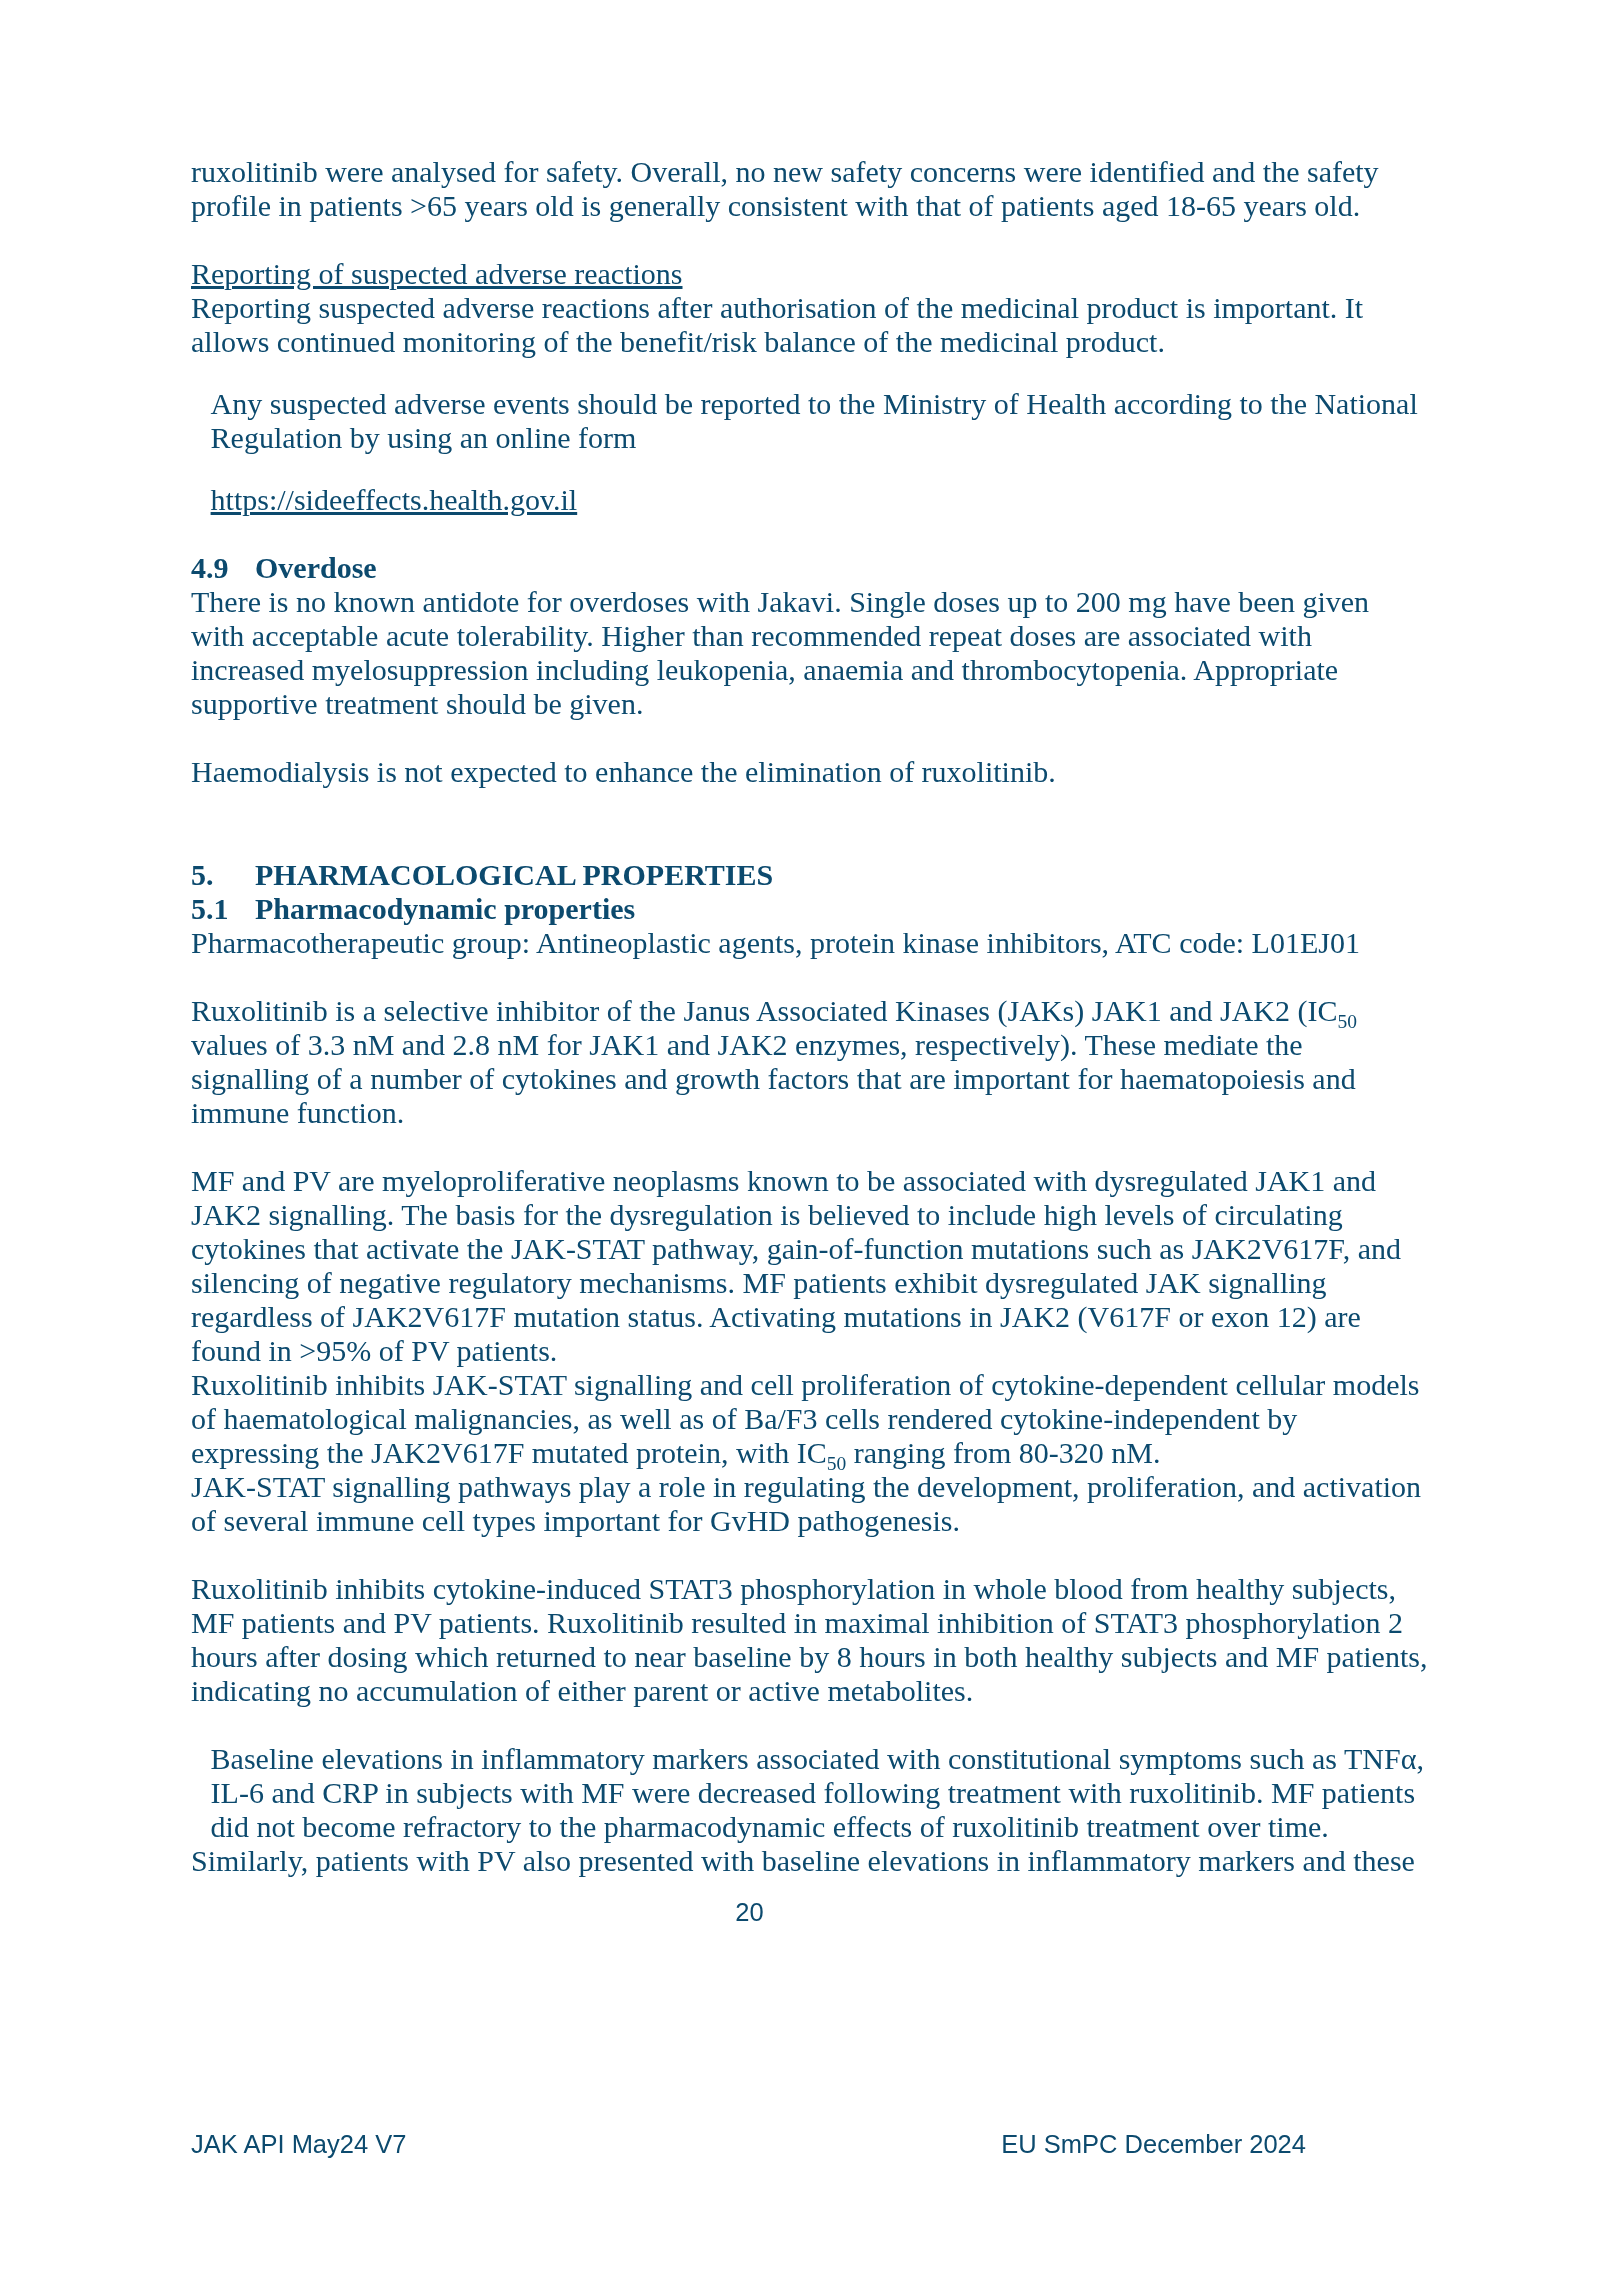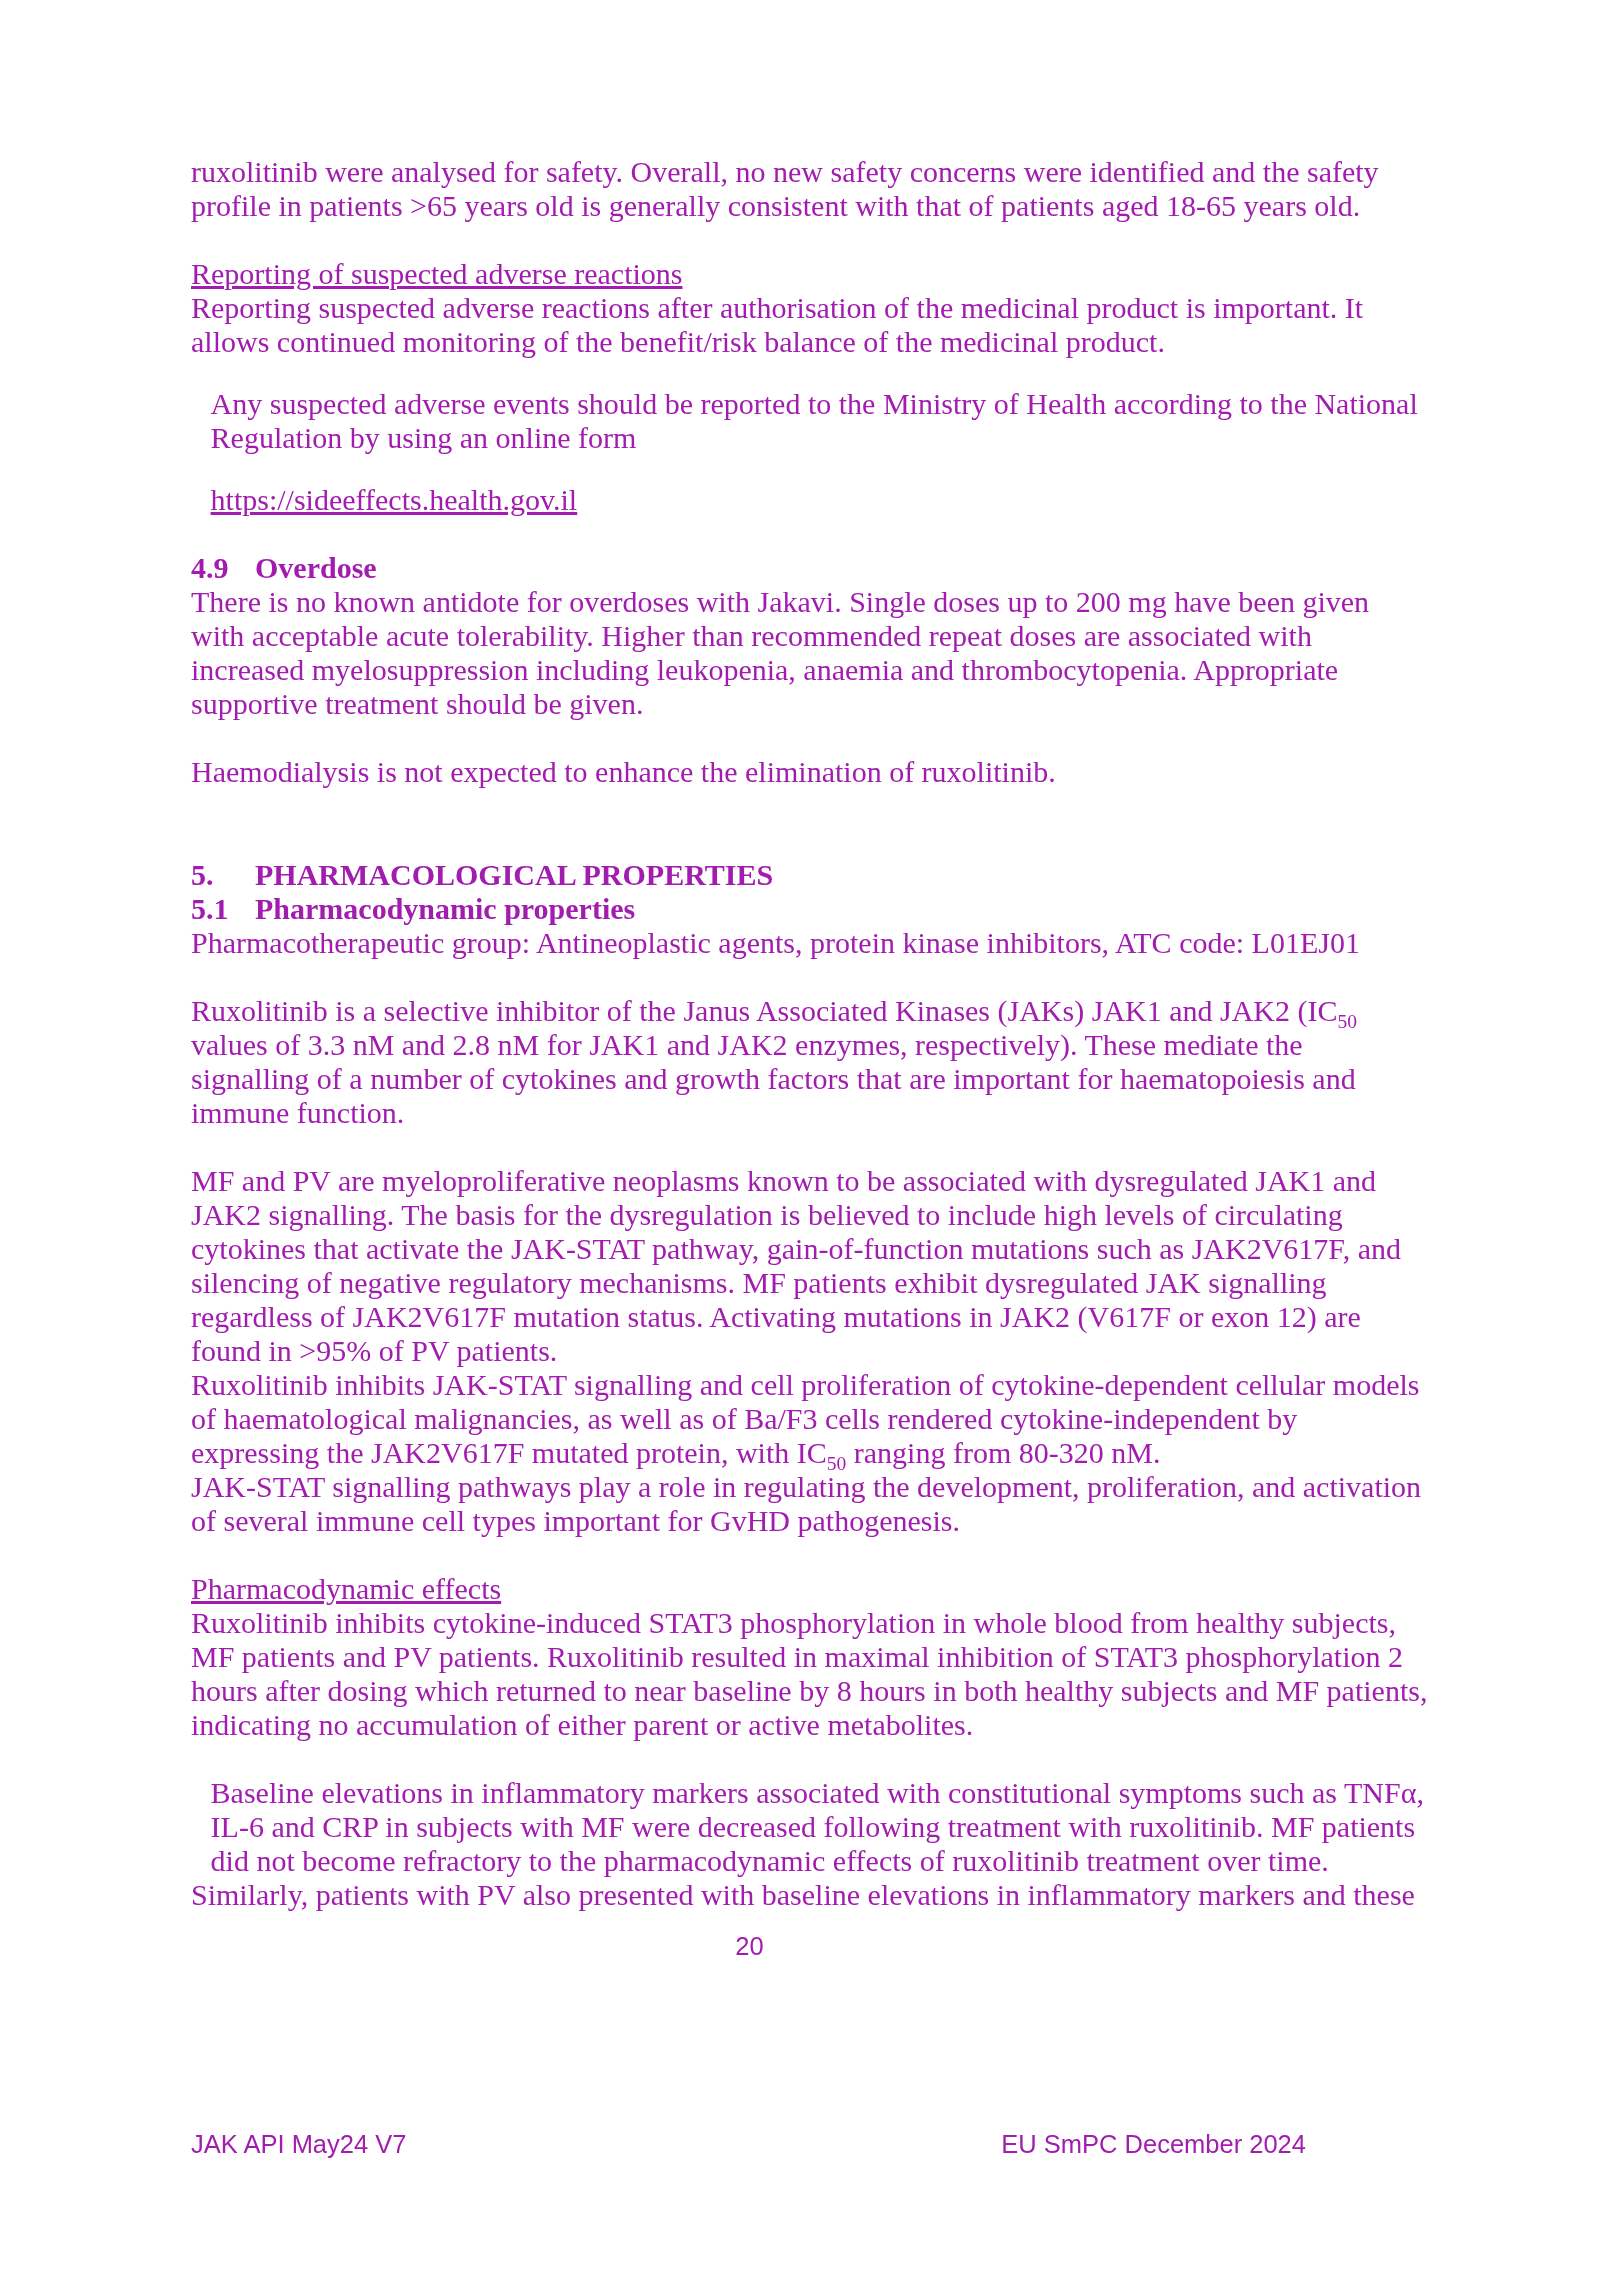--- a/index.html
+++ b/index.html
@@ -2,21 +2,21 @@
 <html><head>
 <meta charset="utf-8">
 <style>
   html, body { margin: 0; padding: 0; background: #e8e8e8; }
   .page {
     position: relative;
     width: 1621px;
     height: 2293px;
     margin: 0 auto;
     background: #ffffff;
-    color: #a21caf;
+    color: #0c4a6e;
     font-family: "Liberation Serif", "DejaVu Serif", serif;
     font-size: 30px;
     line-height: 34px;
     box-sizing: border-box;
     padding: 155px 141px 0 191px;
     overflow: hidden;
   }
   .para { margin: 0; white-space: pre-wrap; }
   .mb1 { margin-bottom: 34px; }
   .mb2 { margin-bottom: 69px; }
@@ -97,21 +97,20 @@
 cytokines that activate the JAK-STAT pathway, gain-of-function mutations such as JAK2V617F, and
 silencing of negative regulatory mechanisms. MF patients exhibit dysregulated JAK signalling
 regardless of JAK2V617F mutation status. Activating mutations in JAK2 (V617F or exon 12) are
 found in &gt;95% of PV patients.
 Ruxolitinib inhibits JAK-STAT signalling and cell proliferation of cytokine-dependent cellular models
 of haematological malignancies, as well as of Ba/F3 cells rendered cytokine-independent by
 expressing the JAK2V617F mutated protein, with IC</span><sub class="subscript">50</sub><span> ranging from 80-320 nM.
 JAK-STAT signalling pathways play a role in regulating the development, proliferation, and activation
 of several immune cell types important for GvHD pathogenesis.</span></p>
 
-  <h3 class="u-heading mb1">Pharmacodynamic effects</h3>
 
   <p class="para mb1">Ruxolitinib inhibits cytokine-induced STAT3 phosphorylation in whole blood from healthy subjects,
 MF patients and PV patients. Ruxolitinib resulted in maximal inhibition of STAT3 phosphorylation 2
 hours after dosing which returned to near baseline by 8 hours in both healthy subjects and MF patients,
 indicating no accumulation of either parent or active metabolites.</p>
 
   <p class="para indented">Baseline elevations in inflammatory markers associated with constitutional symptoms such as TNFα,
 IL-6 and CRP in subjects with MF were decreased following treatment with ruxolitinib. MF patients
 did not become refractory to the pharmacodynamic effects of ruxolitinib treatment over time.</p>
   <p class="para">Similarly, patients with PV also presented with baseline elevations in inflammatory markers and these</p>

